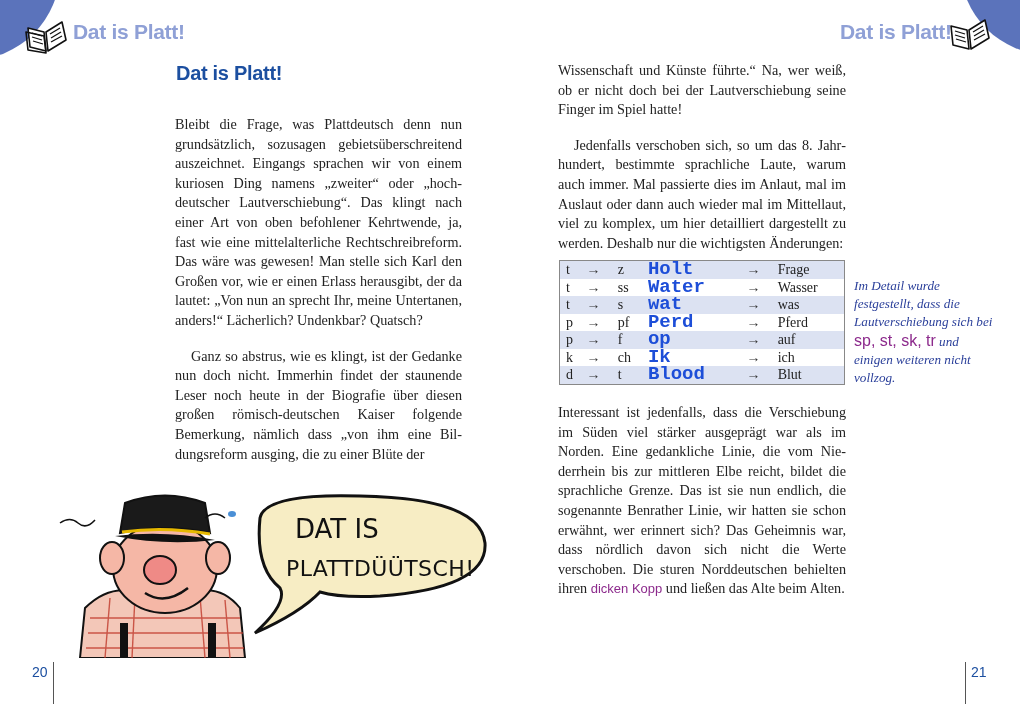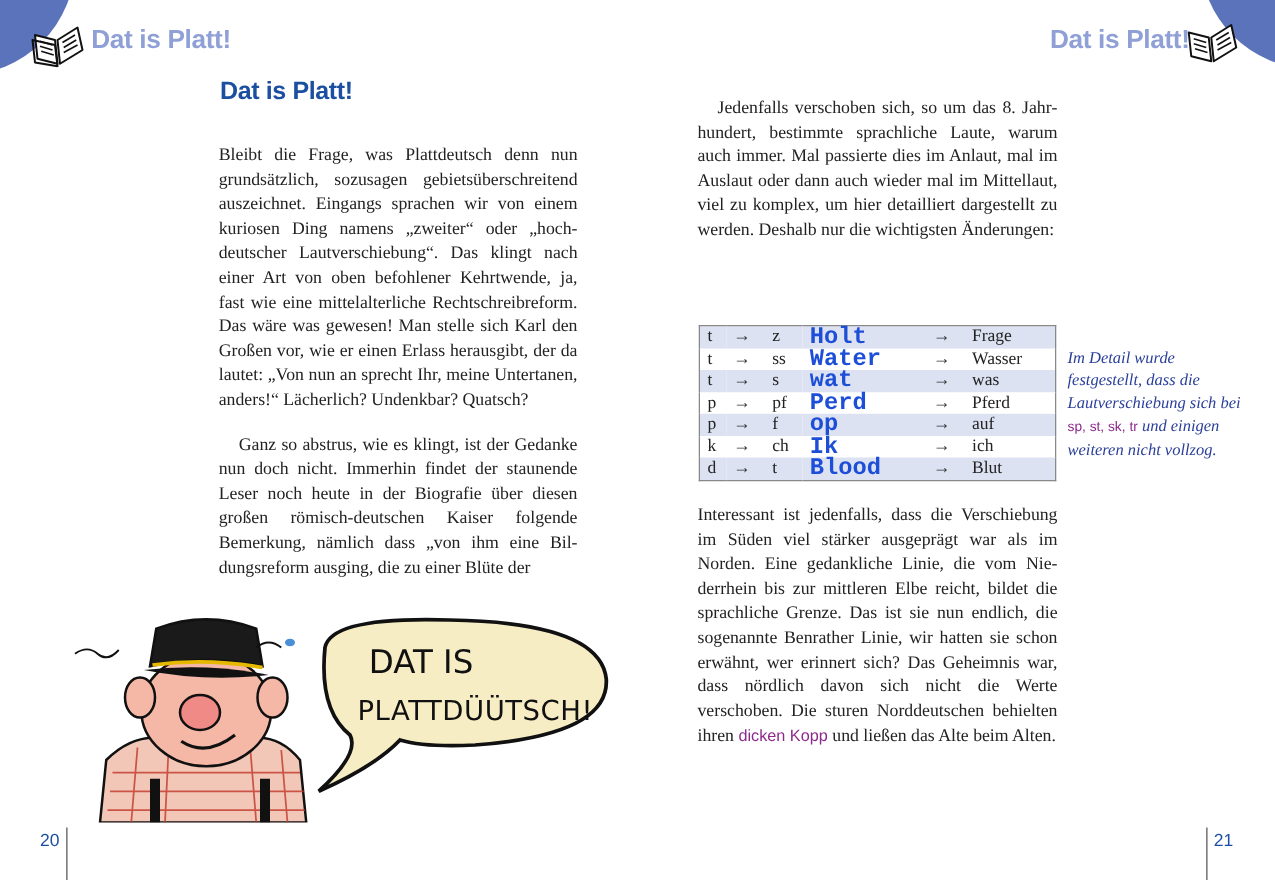--- a/index.html
+++ b/index.html
@@ -40,21 +40,21 @@
     }
     table.shift td { padding: 0 0 0 6px; height: 17.5px; line-height: 17px; }
     table.shift tr:nth-child(odd) td { background: #dce2f2; }
     table.shift tr:nth-child(even) td { background: #ffffff; }
     td.pl { font-family: Liberation Mono, monospace; font-weight: bold; color: #1d4ed8; font-size: 19px; }
     td.arrow { color: #333; }
     .sidenote {
       position: absolute; left: 854px; top: 277px; width: 140px; font-style: italic;
       font-size: 13.2px; line-height: 18.2px; color: #2a3f9a;
     }
-    .sidenote .plat { font-style: normal; font-size: 11px; margin-top: 20px; }
+    .sidenote .plat { font-style: normal; font-size: 16px; margin-top: 20px; }
     .cartoon { position: absolute; left: 40px; top: 488px; width: 450px; height: 170px; }
     .page-num {
       position: absolute; top: 664px; font-family: "Liberation Sans", sans-serif; font-weight: normal;
       font-size: 14px; color: #1c4fa0;
     }
     .page-rule { position: absolute; top: 662px; width: 1px; height: 42px; background: #555; }
   </style>
 </head>
 <body>
 
@@ -129,20 +129,21 @@
   </g>
   <path d="M220 30 Q225 5 320 8 Q440 10 445 55 Q448 100 340 108 Q300 110 280 104 Q260 125 215 145 Q248 115 240 100 Q215 80 220 30 Z" fill="#f7edc4" stroke="#111" stroke-width="3"></path>
   <text x="255" y="50" font-family="DejaVu Sans, sans-serif" font-size="26" fill="#111">DAT IS</text>
   <text x="246" y="88" font-family="DejaVu Sans, sans-serif" font-size="22" fill="#111" textLength="188">PLATTDÜÜTSCH!</text>
 </svg>
 
 <div class="page-num" style="left:32px;">20</div>
 <div class="page-rule" style="left:53px;"></div>
 
 <div class="col col-right-top">
+  <p>Wissenschaft und Künste führte.“ Na, wer weiß, ob er nicht doch bei der Lautverschiebung seine Finger im Spiel hatte!</p>
   <p class="indent">Jedenfalls verschoben sich, so um das 8. Jahr­hundert, bestimmte sprachliche Laute, warum auch immer. Mal passierte dies im Anlaut, mal im Auslaut oder dann auch wieder mal im Mit­tellaut, viel zu komplex, um hier detailliert dar­gestellt zu werden. Deshalb nur die wichtigsten Änderungen:</p>
 </div>
 
 <table class="shift">
   <tbody>
     <tr>
         <td>t</td>
         <td class="arrow">→</td>
         <td>z</td>
         <td class="pl">Holt</td>

